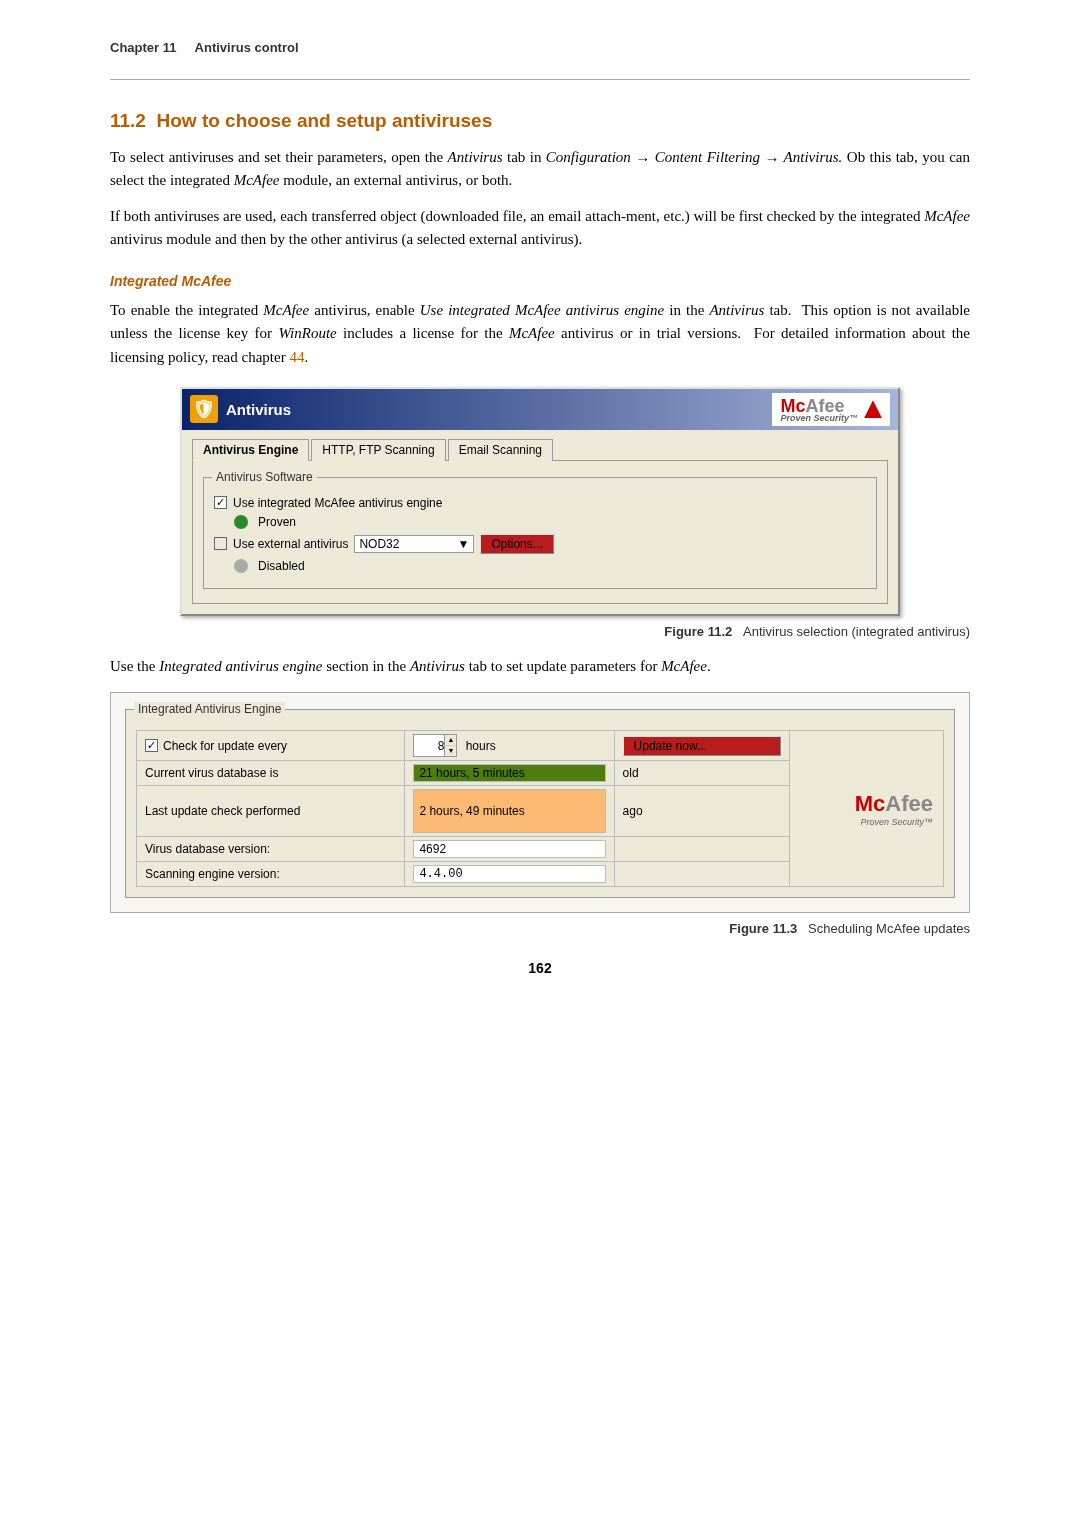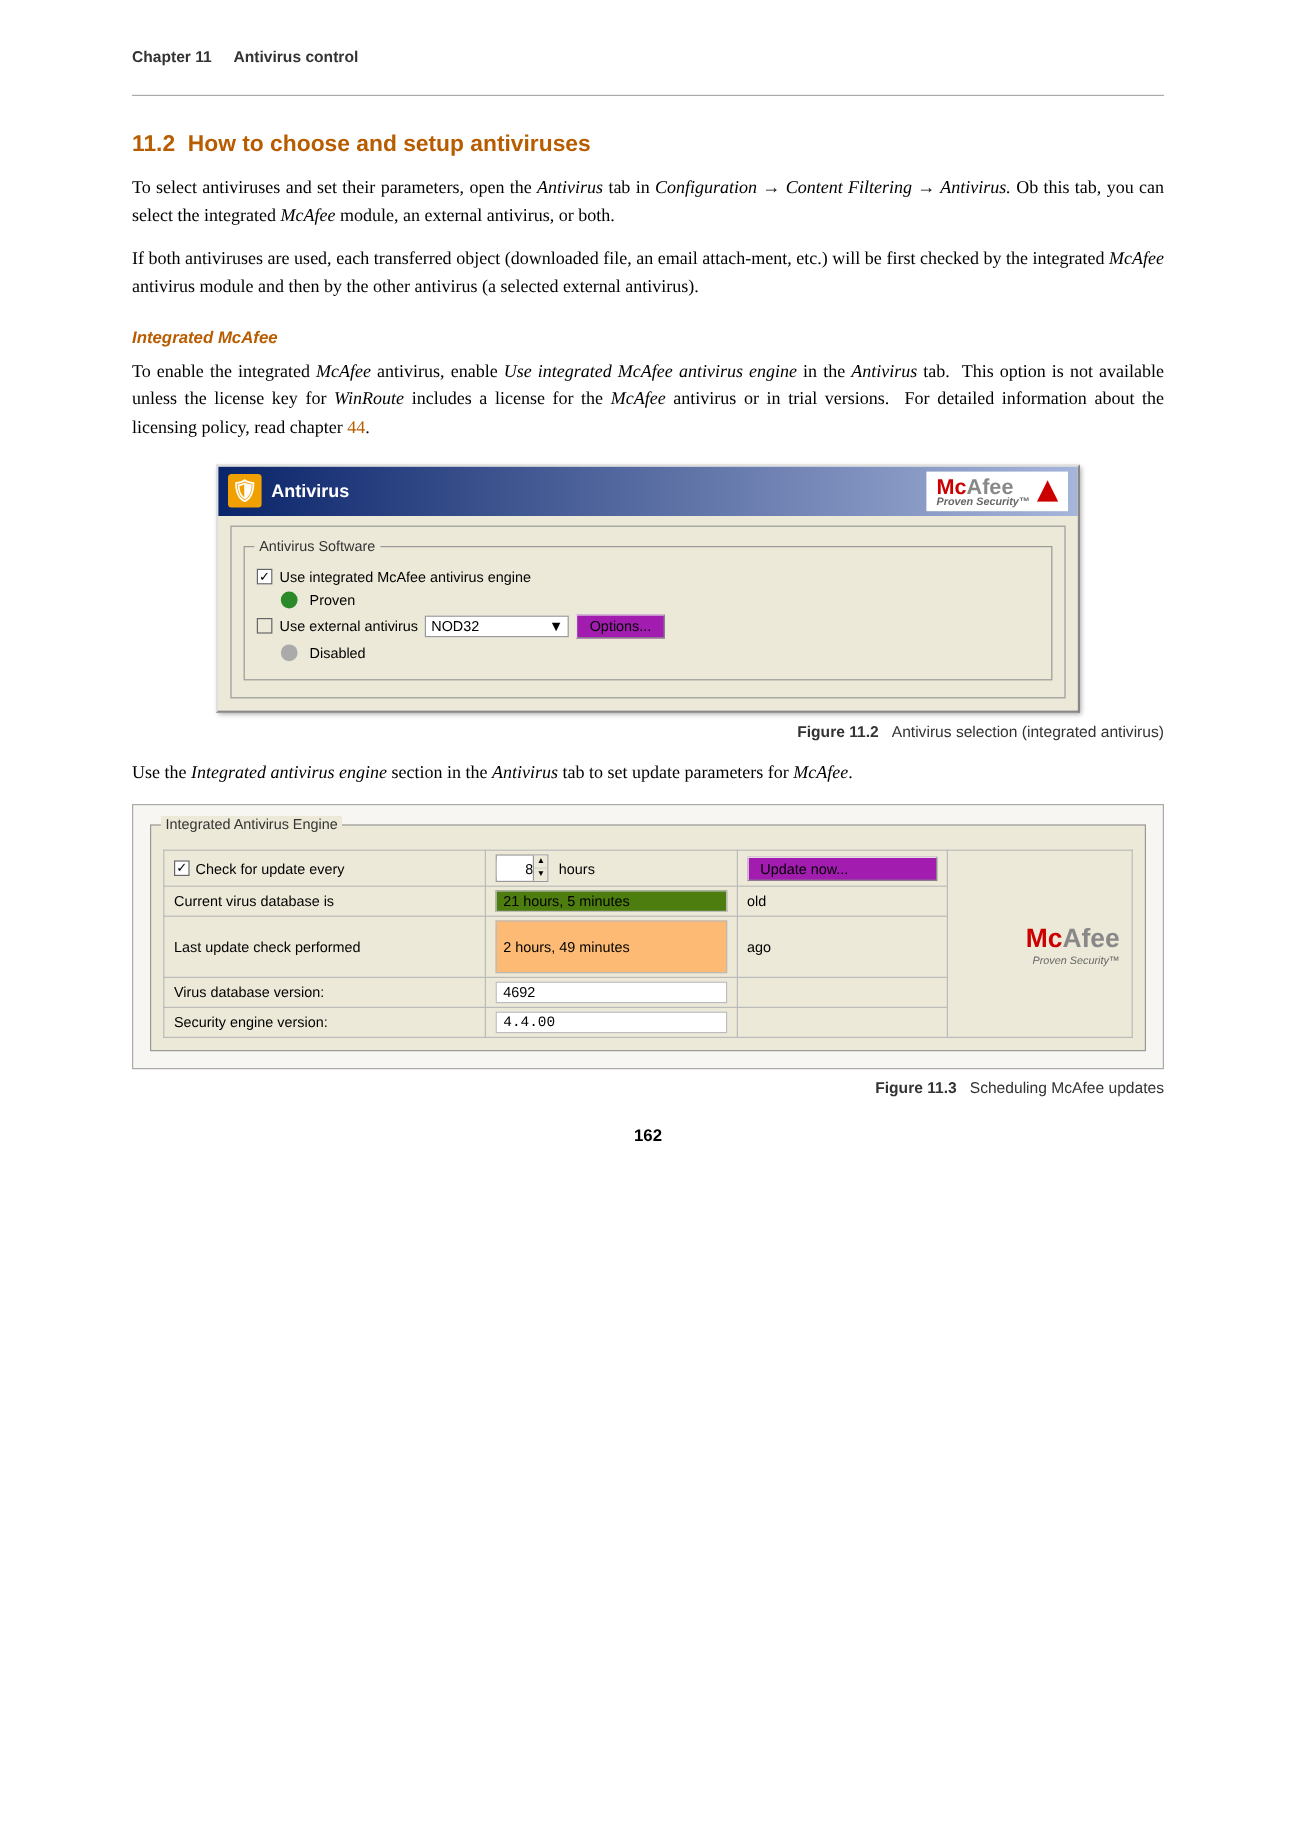--- a/index.html
+++ b/index.html
@@ -191,21 +191,21 @@
       background: #fff;
       padding: 1px 4px;
       font-size: 12px;
       font-family: Arial, sans-serif;
       min-width: 120px;
       display: flex;
       align-items: center;
       justify-content: space-between;
     }
     .av-btn {
-      background: #a21caf;
+      background: #b91c1c;
       border: 1px solid #888;
       border-top: 1px solid #dfdfdf;
       border-left: 1px solid #dfdfdf;
       padding: 2px 10px;
       font-size: 12px;
       font-family: Arial, sans-serif;
       cursor: pointer;
     }
 
     
@@ -312,20 +312,31 @@
           <div>
             <span class="mcafee-red">Mc</span><span class="mcafee-gray">Afee</span>
             <span class="mcafee-sub">Proven Security™</span>
           </div>
           <div style="width:18px; height:18px; background:#c00; margin-left:6px; clip-path:polygon(50% 0%, 100% 100%, 0% 100%); display:inline-block;"></div>
         </div>
       </div>
 
       <div class="av-body">
 
+        <div class="av-tabs">
+          <div class="av-tab active">
+            <span>Antivirus Engine</span>
+          </div>
+          <div class="av-tab">
+            <span>HTTP, FTP Scanning</span>
+          </div>
+          <div class="av-tab">
+            <span>Email Scanning</span>
+          </div>
+        </div>
 
         <div class="av-tab-content">
           <div class="av-group">
             <span class="av-group-legend">Antivirus Software</span>
 
             <div class="av-row" style="margin-top:10px;">
               <div class="av-checkbox">✓</div>
               <span>Use integrated McAfee antivirus engine</span>
             </div>
 
@@ -415,21 +426,21 @@
 
             <tr>
               <td>Virus database version:</td>
               <td>
                 <div style="background:#fff; border:1px solid #bbb; padding:1px 5px; font-family:Arial,sans-serif; font-size:12px;">4692</div>
               </td>
               <td></td>
             </tr>
 
             <tr>
-              <td>Security engine version:</td>
+              <td>Scanning engine version:</td>
               <td>
                 <div style="background:#fff; border:1px solid #bbb; padding:1px 5px; font-family:Liberation Mono, monospace; font-size:12px;">4.4.00</div>
               </td>
               <td></td>
             </tr>
           </tbody>
         </table>
       </div>
     </div>
 

